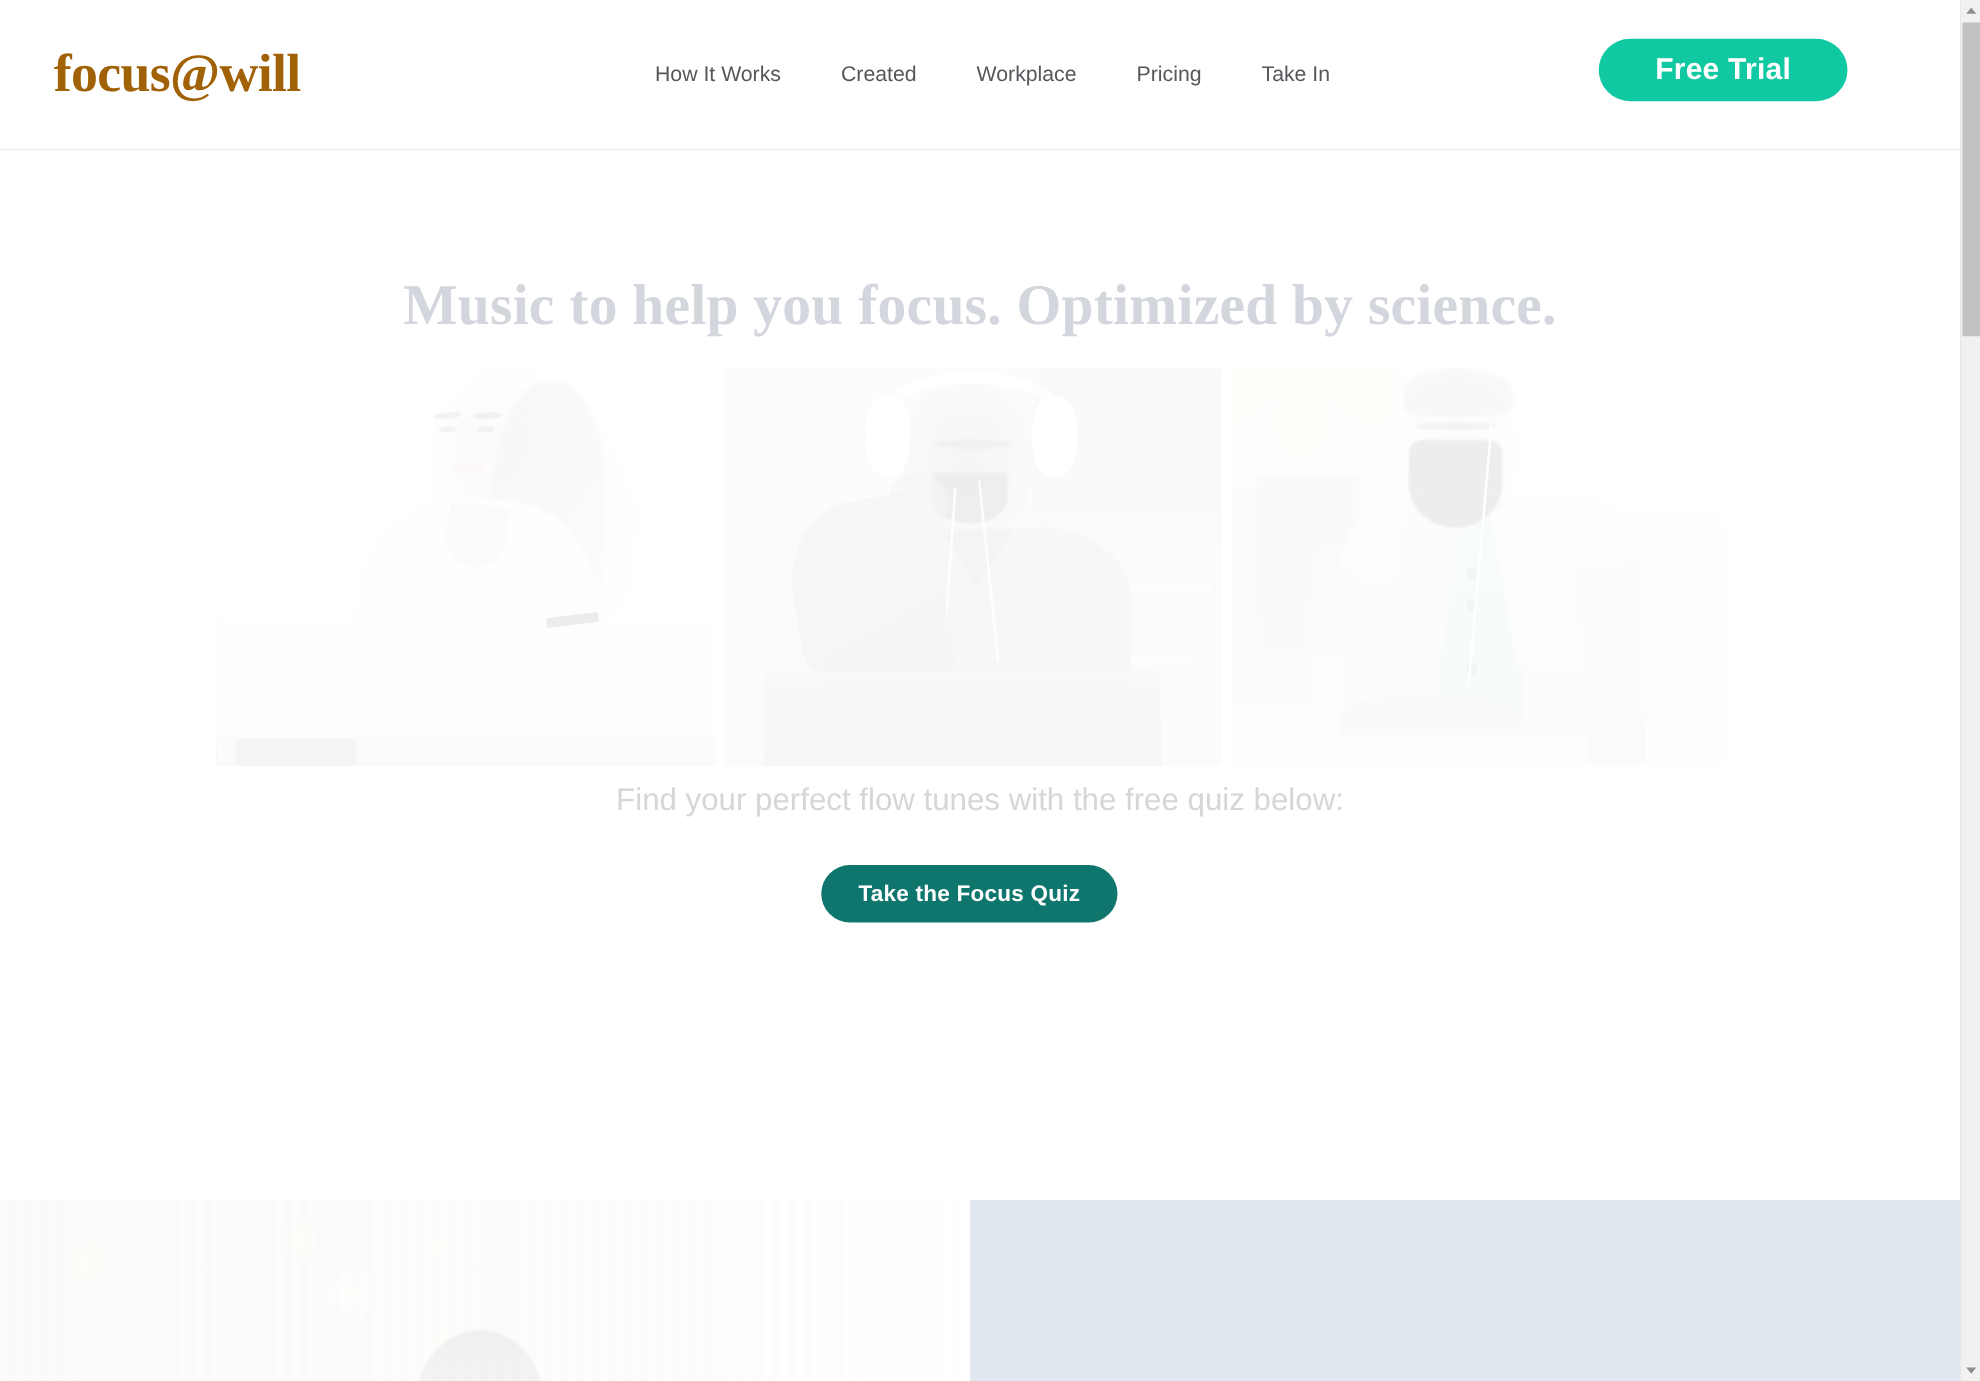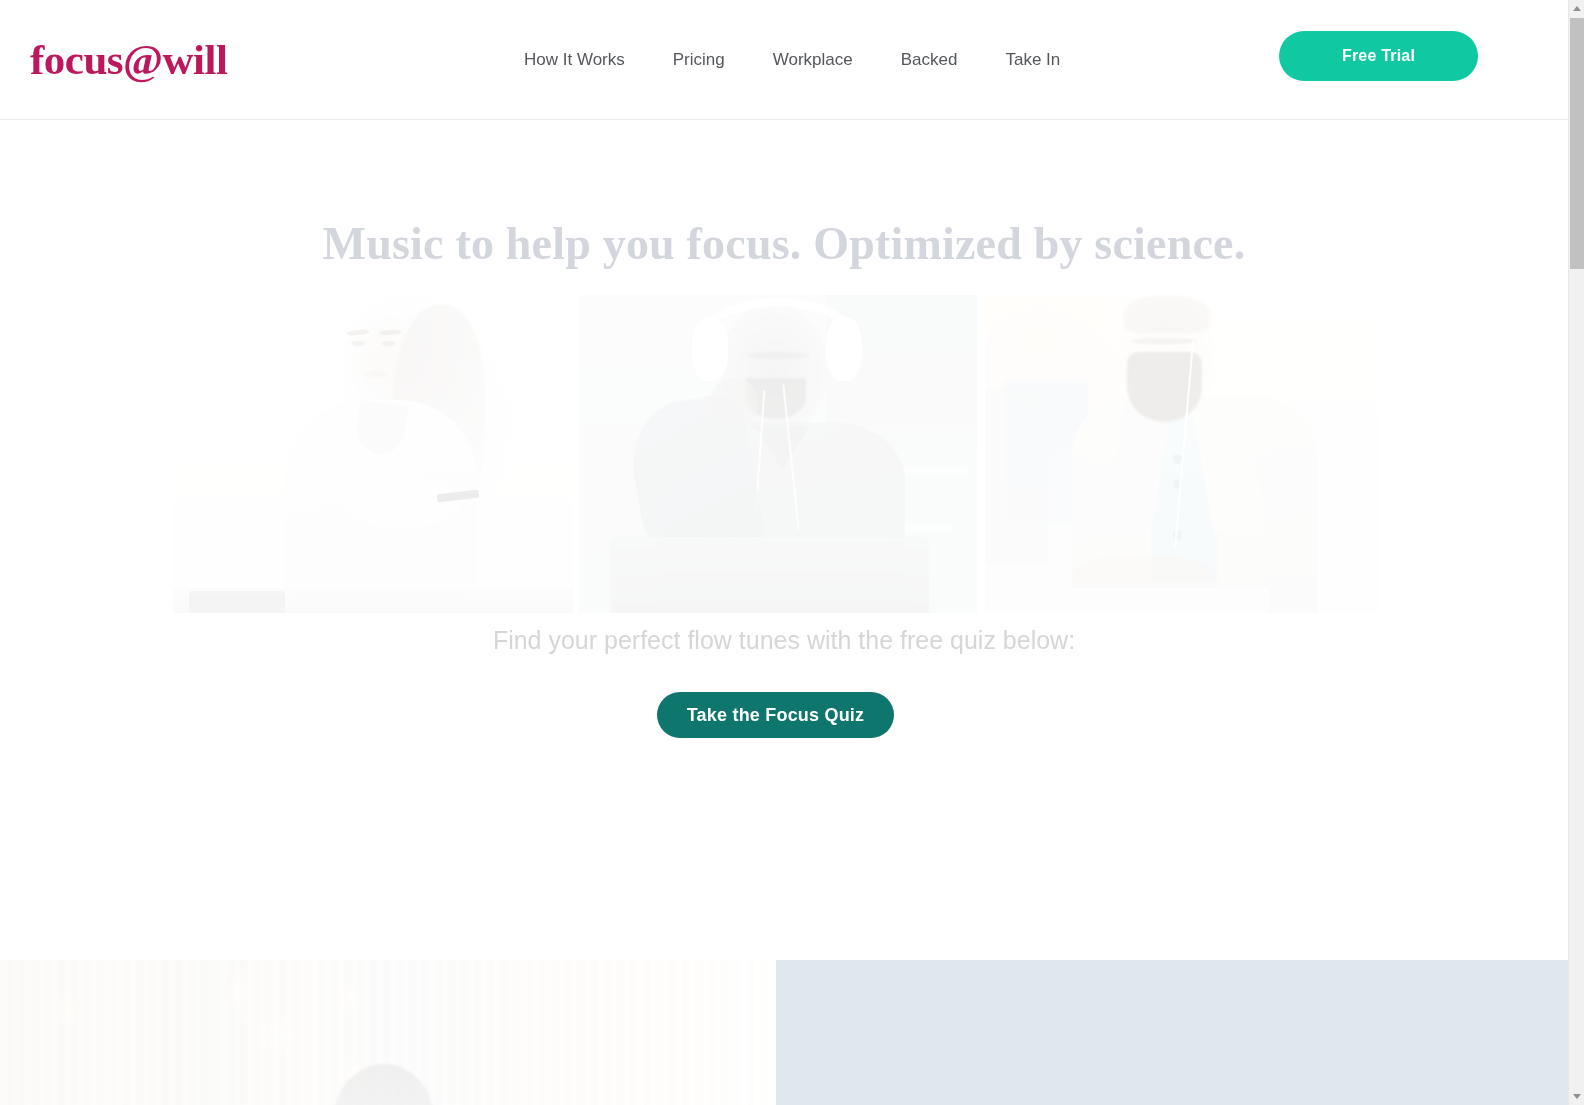--- a/index.html
+++ b/index.html
@@ -33,27 +33,27 @@
     position: absolute;
     left: 0; top: 0;
     width: 1568px;
     height: 120px;
     background: #ffffff;
     border-bottom: 1px solid #ebebeb;
   }
 
   .logo {
     position: absolute;
-    left: 30px;
+    left: 43px;
     top: 34px;
     font-family: "Liberation Serif", "DejaVu Serif", serif;
     font-size: 43px;
     font-weight: 700;
     line-height: 52px;
-    color: #be185d;
+    color: #a16207;
     letter-spacing: -0.5px;
     white-space: nowrap;
   }
 
   .main-nav {
     position: absolute;
     left: 500px;
     top: 45px;
     display: flex;
     align-items: flex-end;
@@ -74,21 +74,21 @@
     position: absolute;
     left: 1279px;
     top: 31px;
     width: 199px;
     height: 50px;
     border: none;
     border-radius: 26px;
     background: #10c9a2;
     color: #ffffff;
     font-family: "Liberation Sans", sans-serif;
-    font-size: 16px;
+    font-size: 24px;
     font-weight: 700;
     letter-spacing: 0.2px;
     cursor: pointer;
   }
 
   
   .hero {
     position: absolute;
     left: 0;
     top: 120px;
@@ -609,23 +609,23 @@
 <body>
 
 <div class="page">
 
   <header class="site-header">
 
     <div class="logo">focus@will</div>
 
     <nav class="main-nav">
       <a class="nav-link" href="#">How It Works</a>
+      <a class="nav-link" href="#">Created</a>
+      <a class="nav-link" href="#">Workplace</a>
       <a class="nav-link" href="#">Pricing</a>
-      <a class="nav-link" href="#">Workplace</a>
-      <a class="nav-link" href="#">Backed</a>
       <a class="nav-link" href="#">Take In</a>
     </nav>
 
     <button class="free-trial-btn">Free Trial</button>
   </header>
 
   <section class="hero">
 
     <h1 class="hero-title">Music to help you focus. Optimized by science.</h1>
 

